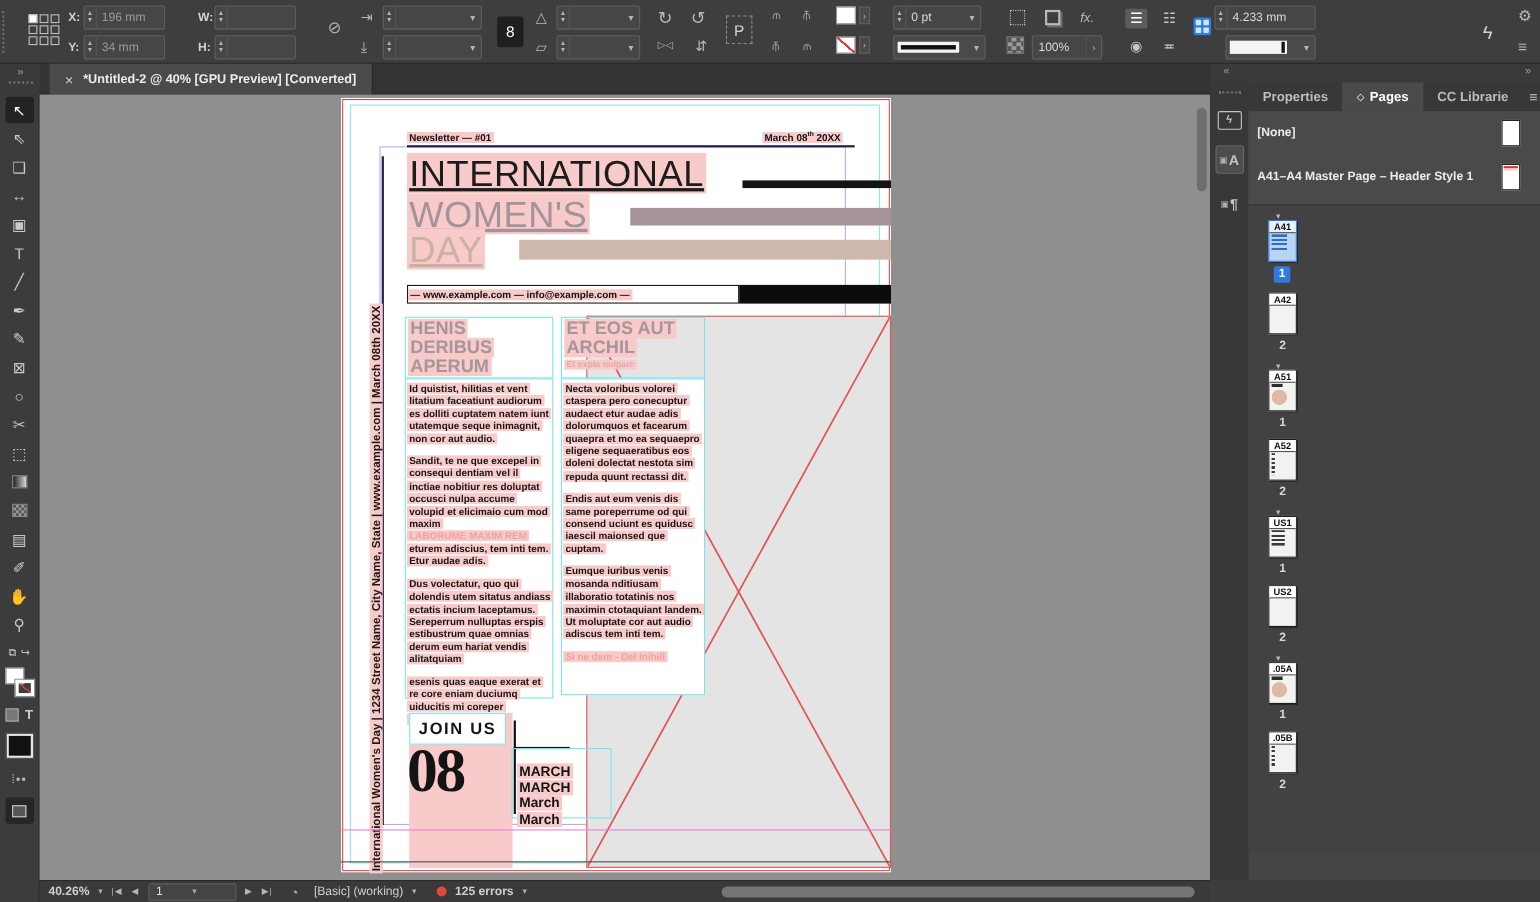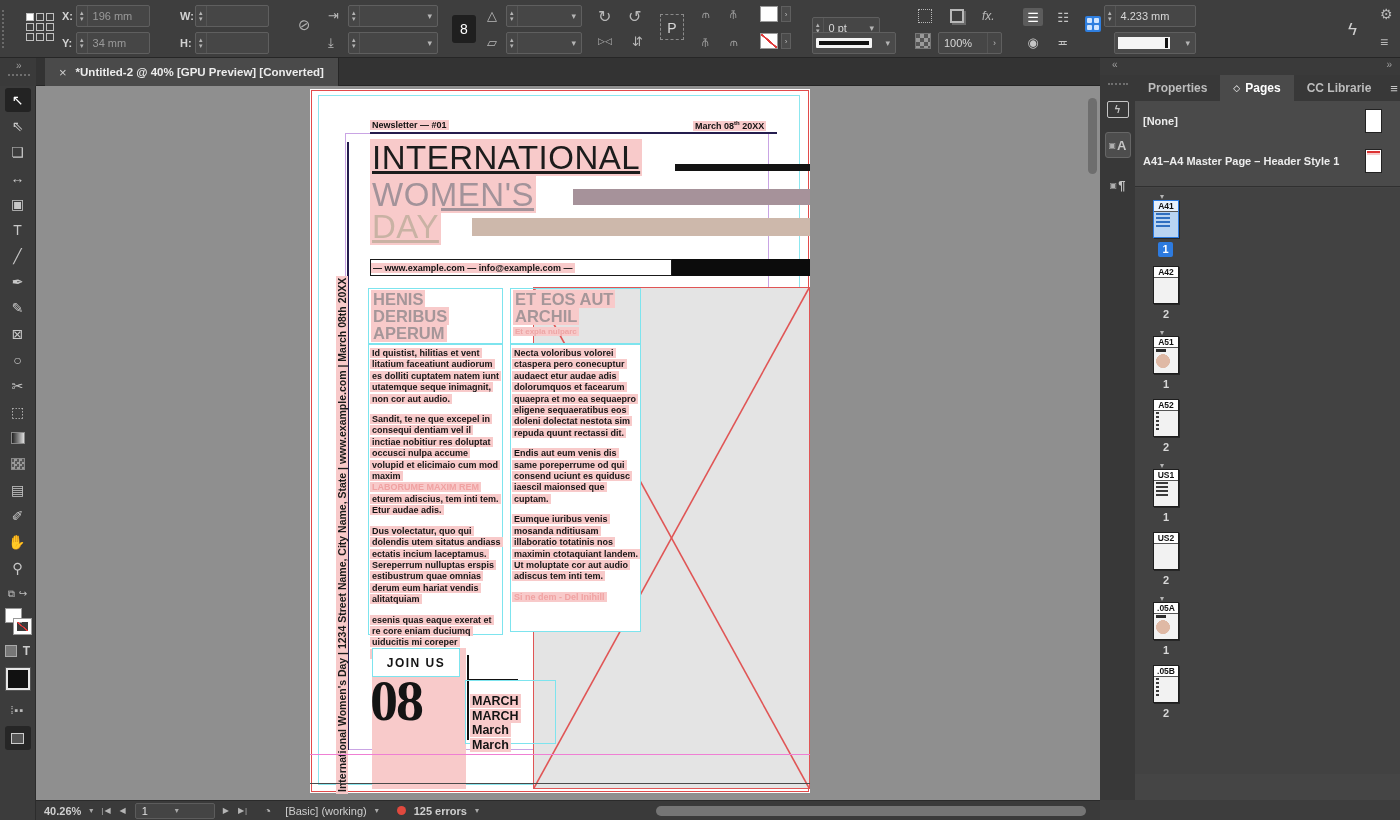--- a/index.html
+++ b/index.html
@@ -102,21 +102,21 @@
   .c1h { left:58px; top:199px; width:135px; height:56px; background:#fff; padding:2px 2px; }
   .c1b { left:58px; top:255px; width:135px; height:291px; background:#fff; padding:3px 1px; }
   .c2h { left:200px; top:199px; width:131px; height:56px; padding:2px 2px; }
   .c2b { left:200px; top:255px; width:131px; height:288px; background:#fff; padding:3px 1px; }
   .col-heading { font-size:16.5px; line-height:17px; font-weight:bold; color:#a59699; }
   .col-sub { font-size:8px; font-weight:bold; color:#eda6a6; margin-top:2px; display:block; }
   .bodyp { font-size:9px; line-height:11.4px; font-weight:bold; color:#151515; margin-bottom:9px; }
   .pinktext { color:#f0a2a2; }
 
   .join-bg { position:absolute; left:62px; top:559px; width:94px; height:141px; background:#f8caca; }
-  .join-label { position:absolute; left:62px; top:559px; width:88px; height:29px; background:#fff; border:1px solid #7de4ee; display:flex; align-items:center; justify-content:center; font-size:12px; font-weight:bold; letter-spacing:1.5px; color:#141414; }
+  .join-label { position:absolute; left:62px; top:559px; width:88px; height:29px; background:#fff; border:1px solid #7de4ee; display:flex; align-items:center; justify-content:center; font-size:15px; font-weight:bold; letter-spacing:1.5px; color:#141414; }
   .join-day { position:absolute; left:60px; top:578px; font-size:56px; line-height:68px; font-weight:bold; color:#141414; letter-spacing:-2px;font-family:Liberation Serif, serif; }
   .join-vline { position:absolute; left:157px; top:566px; width:2px; height:85px; background:#111; }
   .join-hline { position:absolute; left:157px; top:590px; width:51px; height:2px; background:#111; }
   .march-frame { position:absolute; left:155px; top:591px; width:91px; height:64px; border:1px solid #7de4ee; padding:13px 4px; }
   .march-line { font-size:12.5px; line-height:14.5px; font-weight:bold; color:#141414; }
 
   
   #dock { position:absolute; right:0; top:58px; width:300px; height:742px; background:#3a3a3a; }
   .dock-header { position:absolute; left:0; top:0; width:300px; height:17px; font-size:10px; color:#9f9f9f; }
   #icon-strip { position:absolute; left:0; top:17px; width:35px; height:725px; background:#383838; display:flex; flex-direction:column; align-items:center; }
@@ -265,21 +265,21 @@
     <span class="tree-icon" style="left:702px;top:8px">⫙</span>
     <span class="tree-icon" style="left:730px;top:8px">⫚</span>
     <span class="tree-icon" style="left:702px;top:36px">⫚</span>
     <span class="tree-icon" style="left:730px;top:36px">⫙</span>
 
     <span class="swatch" style="left:760px;top:6px"></span>
     <span class="mini-arrow" style="left:781px;top:6px">›</span>
     <span class="swatch none" style="left:760px;top:33px"></span>
     <span class="mini-arrow" style="left:781px;top:33px">›</span>
 
-    <div class="cfield" style="left:812px;top:17px;width:68px">
+    <div class="cfield" style="left:812px;top:5px;width:80px">
       <span class="stp">
           <span>▴</span>
           <span>▾</span>
         </span>
       <span class="fval lit">0 pt</span>
       <span class="ddc">▾</span>
     </div>
     <div class="cfield" style="left:812px;top:32px;width:84px;background:#4a4a4a">
       <span class="stroke-style-swatch" style="margin-left:3px">
           <i></i>

